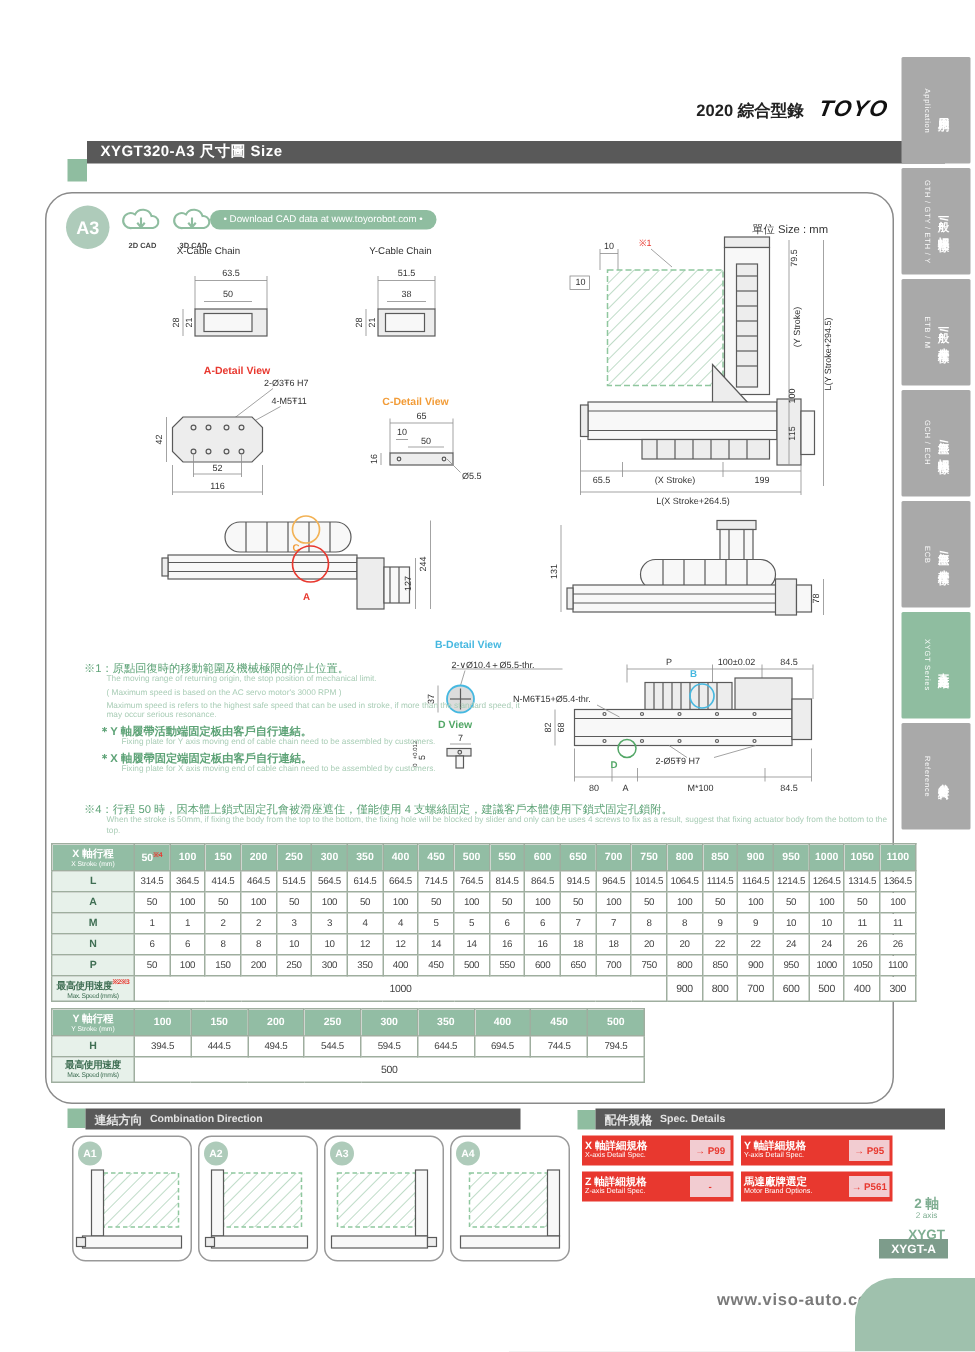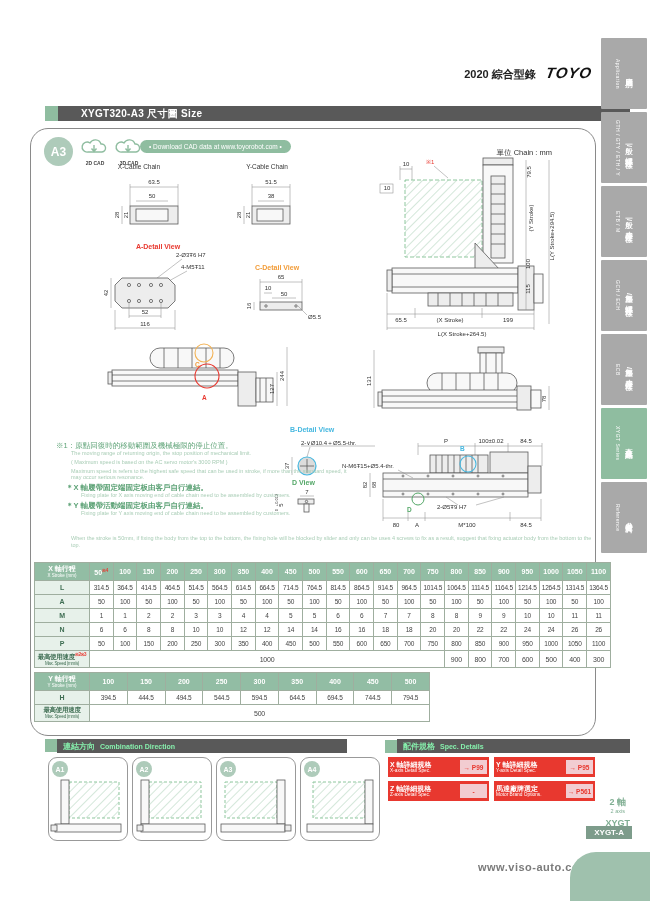--- a/index.html
+++ b/index.html
@@ -8,22 +8,22 @@
   .abs{position:absolute;}
 
   
   .brandline{top:32px;right:58px;display:flex;align-items:baseline;gap:10px;margin-top:32px;}
   .catalog{font-size:11px;font-weight:bold;color:#222;}
   .toyo{font-size:15px;font-weight:900;font-style:italic;letter-spacing:1px;transform:skewX(-10deg);color:#111;}
   .phone{top:62px;right:58px;font-size:14px;color:#222;}
 
   
   .tbar-sq{left:45px;top:106px;width:13px;height:15px;background:#8fbda0;}
-  .tbar{left:58px;top:106px;width:572px;height:15px;background:#595959;color:#fff;
-        font-size:10px;font-weight:bold;line-height:15px;padding-left:23px;box-sizing:border-box;letter-spacing:.3px;}
+  .tbar{left:58px;top:94px;width:572px;height:15px;background:#595959;color:#fff;
+        font-size:10px;font-weight:bold;line-height:15px;padding-left:9px;box-sizing:border-box;letter-spacing:.3px;}
 
   
   .mainbox{left:30px;top:128px;width:564px;height:606px;border:1.5px solid #8a8a8a;border-radius:18px;background:#fff;}
 
   
   .a3badge{left:44px;top:137px;width:29px;height:29px;border-radius:50%;background:#aecbba;color:#fff;
            font-size:12px;font-weight:bold;display:flex;align-items:center;justify-content:center;}
   .cad{width:34px;text-align:center;}
   .cadlabel{font-size:5px;font-weight:bold;color:#444;margin-top:-2px;}
   .pill{left:140px;top:140px;height:13px;background:#8fbda0;border-radius:7px;color:#fff;
@@ -62,21 +62,21 @@
   .dtab td.lab{background:#e7f1ea;color:#3f6e53;font-weight:bold;font-size:7px;}
   .dtab tr.speed td{height:16px;font-size:7px;}
   .dtab tr.speed td.lab{font-size:6.5px;letter-spacing:-0.3px;}
   .dtab sup{color:#e8382f;font-size:4.5px;}
   .dtab .refs{color:#e8382f;font-size:4.5px;vertical-align:super;}
   .xtable{left:34px;top:562px;width:577px;}
   .ytable{left:34px;top:672px;width:396px;}
 
   
   .secsq{width:12px;height:13px;background:#8fbda0;display:inline-block;}
-  .secbar{height:14px;background:#595959;color:#86efac;display:flex;align-items:center;gap:5px;
+  .secbar{height:14px;background:#595959;color:#e5e5e5;display:flex;align-items:center;gap:5px;
           padding-left:6px;box-sizing:border-box;}
   .secbar .zh{font-size:8px;font-weight:bold;}
   .secbar .en{font-size:7px;font-weight:bold;}
 
   
   .panel{width:80px;height:84px;border:1px solid #999;border-radius:9px;background:#fff;box-sizing:border-box;}
   .pbadge{position:absolute;left:3px;top:3px;width:16px;height:16px;border-radius:50%;background:#aecbba;
           color:#fff;font-size:7px;font-weight:bold;display:flex;align-items:center;justify-content:center;}
 
   
@@ -128,21 +128,21 @@
     <div class="cadlabel">2D CAD</div>
   </div>
   <div class="abs cad" style="left:112px;top:138px">
     <svg width="30" height="20" viewBox="0 0 30 20">
       <path class="dln" style="stroke:#8fbda0;stroke-width:1.4" d="M8,14 a5,5 0 1 1 2,-9 a6,6 0 0 1 11,1 a4,4 0 0 1 1,8 z"></path>
       <path d="M14,7 v6 m-2.5,-2.5 l2.5,3 l2.5,-3" style="stroke:#8fbda0;stroke-width:1.4;fill:none"></path>
     </svg>
     <div class="cadlabel">3D CAD</div>
   </div>
   <div class="abs pill">• Download CAD data at www.toyorobot.com •</div>
-  <div class="abs unit">單位 Chain : mm</div>
+  <div class="abs unit">單位 Size : mm</div>
 
   <svg class="abs" style="left:30px;top:148px" width="564" height="414" viewBox="0 0 564 414">
     <defs>
       <pattern id="hatch" width="6" height="6" patternUnits="userSpaceOnUse" patternTransform="rotate(45)">
         <rect width="6" height="6" fill="#ffffff"></rect>
           <line x1="0" y1="0" x2="0" y2="6" stroke="#b8d8c2" stroke-width="1.2"></line>
       </pattern>
     </defs>
 
     <g>
@@ -408,30 +408,31 @@
     <div class="note">
       <div class="zh">※1：原點回復時的移動範圍及機械極限的停止位置。</div>
       <div class="en">The moving range of returning origin, the stop position of mechanical limit.</div>
     </div>
     <div class="note">
       <div class="en">( Maximum speed is based on the AC servo motor's 3000 RPM )</div>
     </div>
     <div class="note">
       <div class="en">Maximum speed is refers to the highest safe speed that can be used in stroke, if more than the standard speed, it may occur serious resonance.</div>
       <div class="sub">
+        <div class="zh">＊Y 軸履帶活動端固定板由客戶自行連結。</div>
+        <div class="en">Fixing plate for Y axis moving end of cable chain need to be assembled by customers.</div>
+      </div>
+      <div class="sub">
         <div class="zh">＊X 軸履帶固定端固定板由客戶自行連結。</div>
         <div class="en">Fixing plate for X axis moving end of cable chain need to be assembled by customers.</div>
       </div>
-      <div class="sub">
-        <div class="zh">＊Y 軸履帶活動端固定板由客戶自行連結。</div>
-        <div class="en">Fixing plate for Y axis moving end of cable chain need to be assembled by customers.</div>
-      </div>
     </div>
   </div>
   <div class="abs note4 note">
+    <div class="zh">※4：行程 50 時，因本體上鎖式固定孔會被滑座遮住，僅能使用 4 支螺絲固定，建議客戶本體使用下鎖式固定孔鎖附。</div>
     <div class="en">When the stroke is 50mm, if fixing the body from the top to the bottom, the fixing hole will be blocked by slider and only can be uses 4 screws to fix as a result, suggest that fixing actuator body from the bottom to the top.</div>
   </div>
 
   <table class="abs dtab xtable" id="xtable">
       <tbody>
         <tr>
           <th class="lab">X 軸行程<span class="sub">X Stroke (mm)</span></th>
           <th>50<sup>※4</sup></th>
           <th>100</th>
           <th>150</th>

